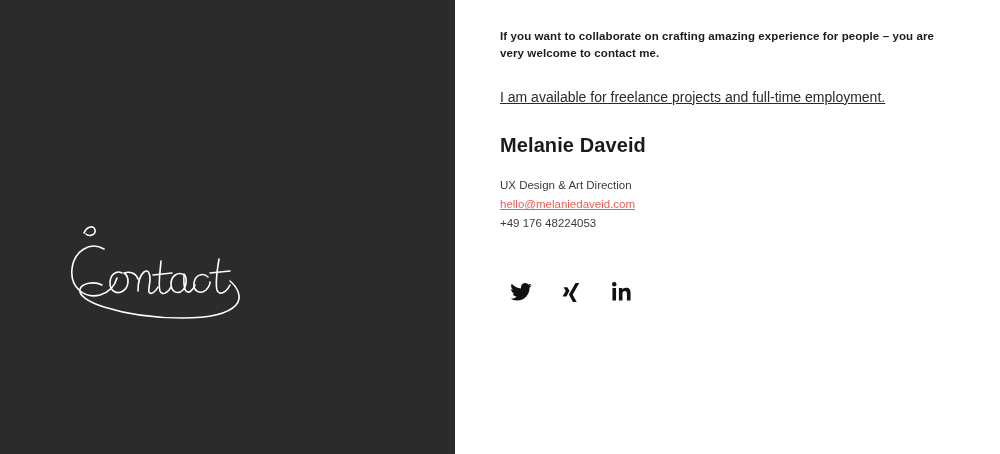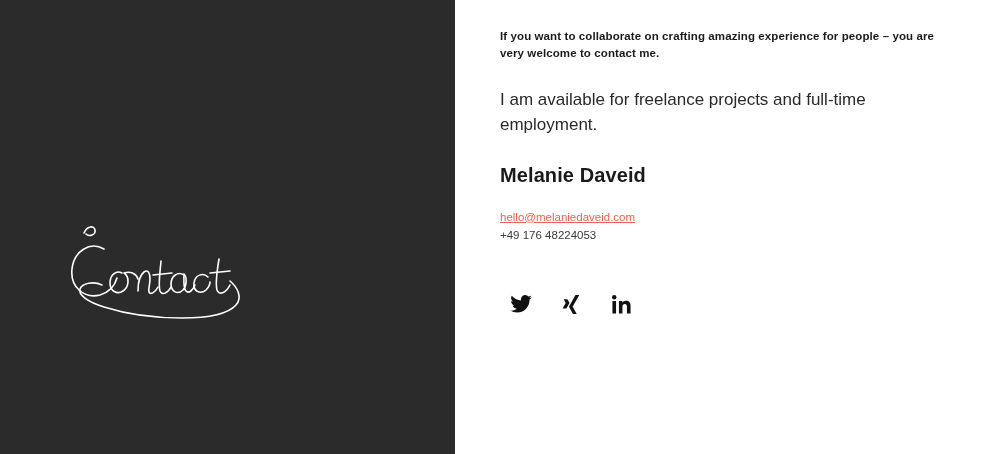--- a/index.html
+++ b/index.html
@@ -49,25 +49,26 @@
   .lead-text {
     font-size: 11.5px;
     font-weight: bold;
     color: #1c1c1c;
     line-height: 1.5;
     letter-spacing: 0.1px;
     margin: 0 0 24px 0;
     max-width: 490px;
   }
   .sub-text {
-    font-size: 17px;
+    font-size: 14px;
     color: #2a2a2a;
     line-height: 1.5;
     margin: 0 0 26px 0;
     max-width: 470px;
+    text-decoration: underline;
   }
   .person-name {
     font-size: 20px;
     font-weight: bold;
     color: #1a1a1a;
     margin: 0 0 20px 0;
     letter-spacing: 0.1px;
   }
   .detail-line {
     font-size: 11.5px;
@@ -139,20 +140,21 @@
   </div>
 
   <div class="right-panel">
 
     <p class="lead-text">If you want to collaborate on crafting amazing experience for people – you are very welcome to contact me.</p>
 
     <p class="sub-text">I am available for freelance projects and full-time employment.</p>
 
     <h1 class="person-name">Melanie Daveid</h1>
 
+    <p class="detail-line">UX Design &amp; Art Direction</p>
 
     <a class="email-link" href="#">hello@melaniedaveid.com</a>
 
     <p class="phone-line">+49 176 48224053</p>
 
     <div class="social-row">
 
       <a class="social-link" href="#">
         <svg width="22" height="18" viewBox="0 0 24 20" fill="#111111" xmlns="http://www.w3.org/2000/svg">
           <path d="M24 2.4c-.9.4-1.8.7-2.8.8 1-.6 1.8-1.6 2.2-2.7-1 .6-2 1-3.1 1.2A4.9 4.9 0 0 0 16.8 0c-2.7 0-4.9 2.2-4.9 4.9 0 .4 0 .8.1 1.1C7.9 5.8 4.2 3.8 1.7.8c-.4.7-.7 1.6-.7 2.5 0 1.7.9 3.2 2.2 4.1-.8 0-1.6-.2-2.2-.6v.1c0 2.4 1.7 4.4 3.9 4.8-.4.1-.8.2-1.3.2-.3 0-.6 0-.9-.1.6 2 2.4 3.4 4.6 3.4A9.8 9.8 0 0 1 0 17.3 13.8 13.8 0 0 0 7.5 19.5c9.1 0 14-7.5 14-14v-.6c1-.7 1.8-1.6 2.5-2.5z"></path>

